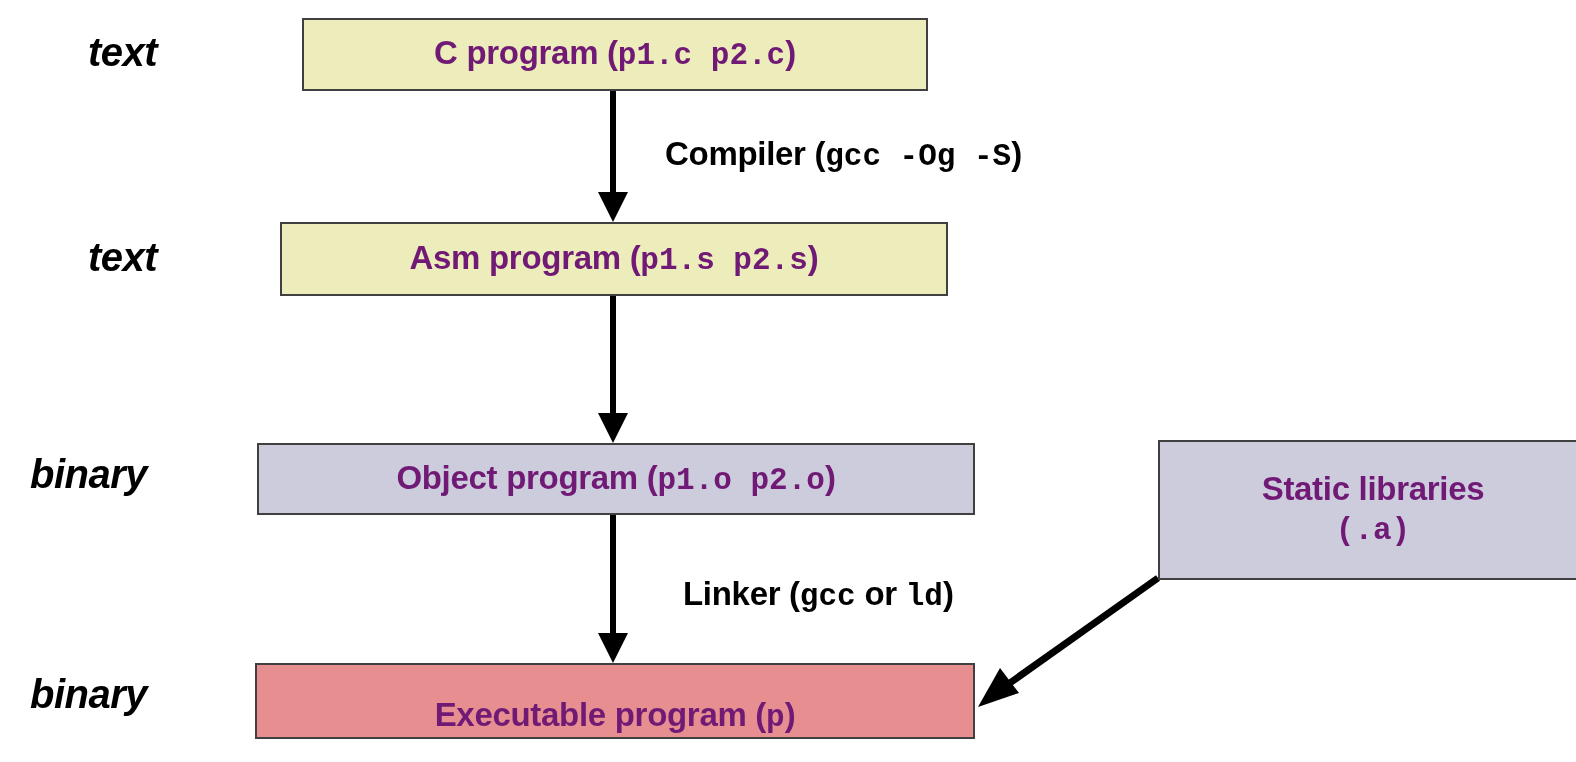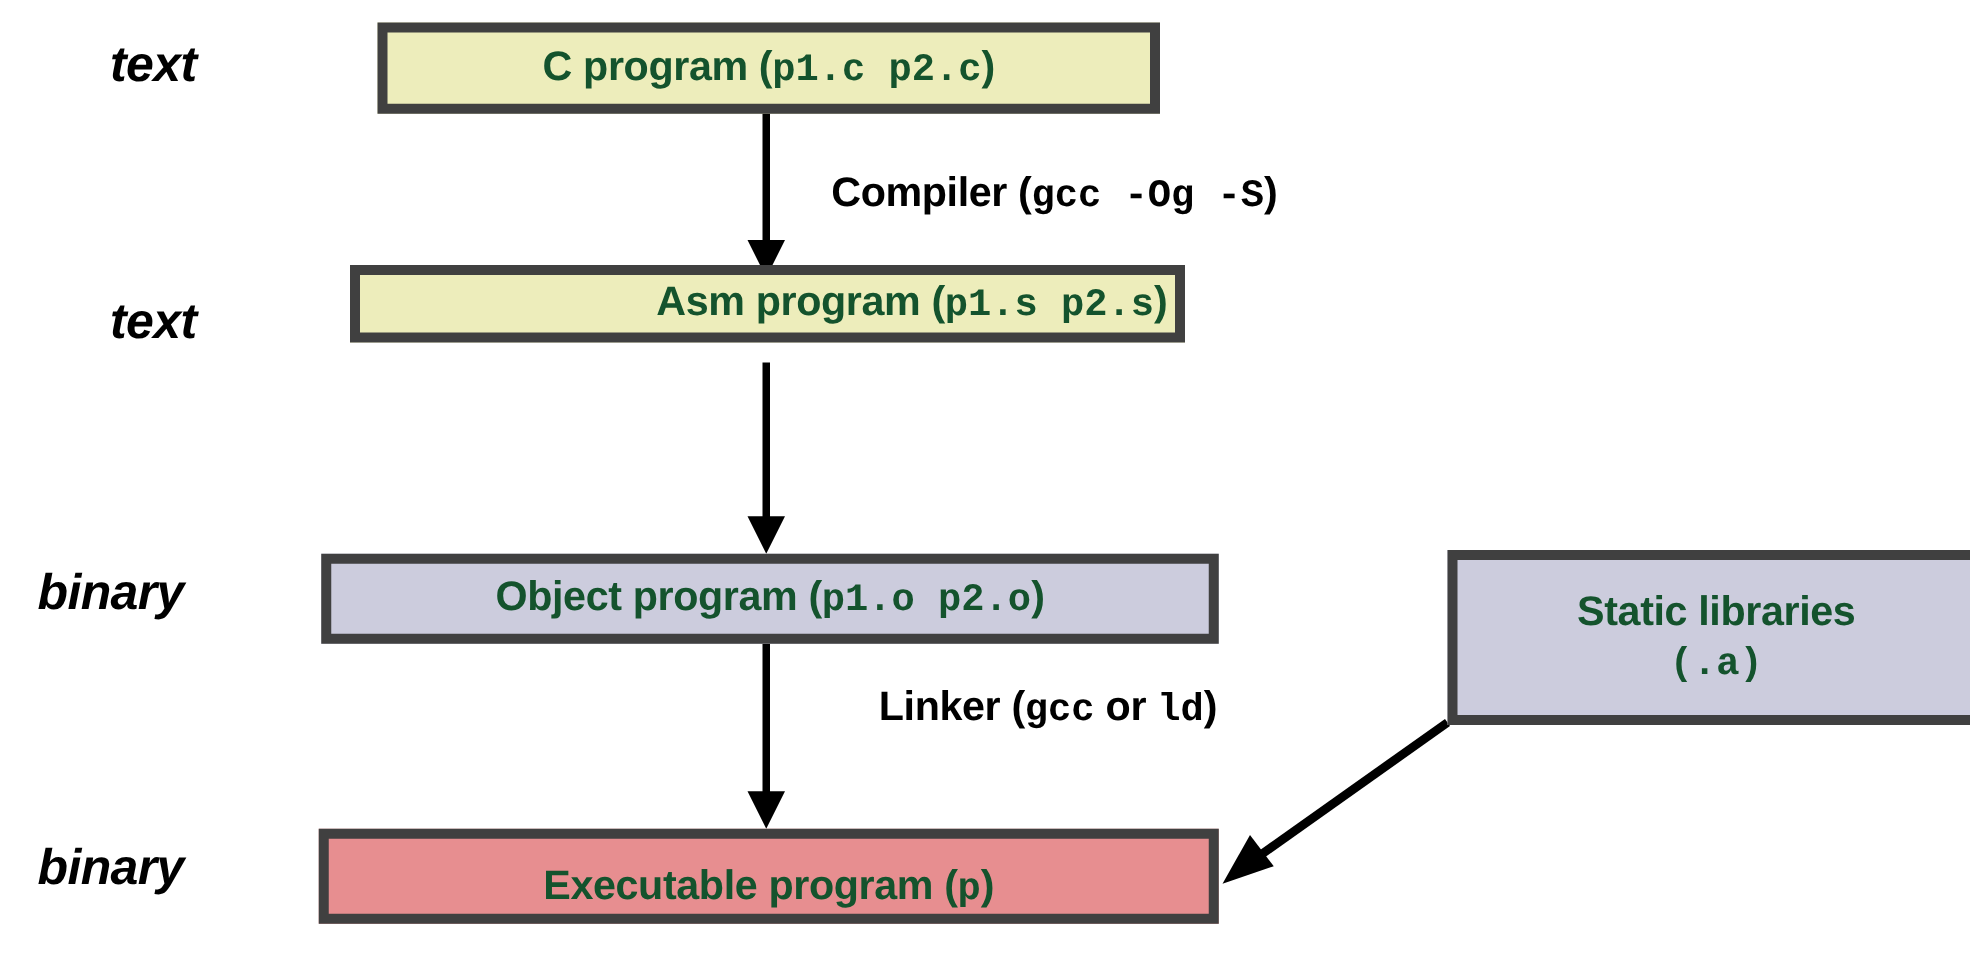--- a/index.html
+++ b/index.html
@@ -31,29 +31,29 @@
     font-weight: bold;
     font-style: italic;
     font-size: 40px;
     color: #000000;
     white-space: nowrap;
     letter-spacing: -0.5px;
   }
   .node-box {
     position: absolute;
     box-sizing: border-box;
-    border: 8px solid #404040;
+    border: 2px solid #404040;
     display: flex;
     align-items: center;
     justify-content: center;
     text-align: center;
     font-family: "Liberation Sans", sans-serif;
     font-weight: bold;
     font-size: 33px;
-    color: #14532d;
+    color: #701a75;
     line-height: 1.18;
     letter-spacing: -0.3px;
   }
   .node-box .inner {
     padding: 0 6px;
   }
   .fill-yellow { background: #EDEDBB; }
   .fill-lavender { background: #CCCCDD; }
   .fill-salmon { background: #E78E90; align-items: flex-end; }
   .mono {
@@ -110,37 +110,37 @@
   <div class="stage-label" style="left:30px; top:672px;">binary</div>
 
   <div class="node-box fill-yellow" style="left:302px; top:18px; width:626px; height:73px;">
     <span class="inner nowrap"><span>C program (</span><span class="mono">p1.c p2.c</span><span>)</span></span>
   </div>
 
   <div class="edge-label" style="left:665px; top:135px;">
     <span>Compiler (</span><span class="mono">gcc -Og -S</span><span>)</span>
   </div>
 
-  <div class="node-box fill-yellow" style="left:280px; top:212px; width:668px; height:62px;justify-content:flex-end;">
+  <div class="node-box fill-yellow" style="left:280px; top:222px; width:668px; height:74px;">
     <span class="inner nowrap"><span>Asm program (</span><span class="mono">p1.s p2.s</span><span>)</span></span>
   </div>
 
 
   <div class="node-box fill-lavender" style="left:257px; top:443px; width:718px; height:72px;">
     <span class="inner nowrap"><span>Object program (</span><span class="mono">p1.o p2.o</span><span>)</span></span>
   </div>
 
   <div class="node-box fill-lavender" style="left:1158px; top:440px; width:430px; height:140px;">
     <span class="inner">
       <span>Static libraries</span><br>
       <span class="mono">(.a)</span>
     </span>
   </div>
 
-  <div class="edge-label" style="left:683px; top:546px;margin-left:20px;">
+  <div class="edge-label" style="left:683px; top:575px;">
     <span>Linker (</span><span class="mono">gcc</span><span> or </span><span class="mono">ld</span><span>)</span>
   </div>
 
   <div class="node-box fill-salmon" style="left:255px; top:663px; width:720px; height:76px;">
     <span class="inner nowrap"><span>Executable program (</span><span class="mono">p</span><span>)</span></span>
   </div>
 
 </div>
 
 </body></html>

